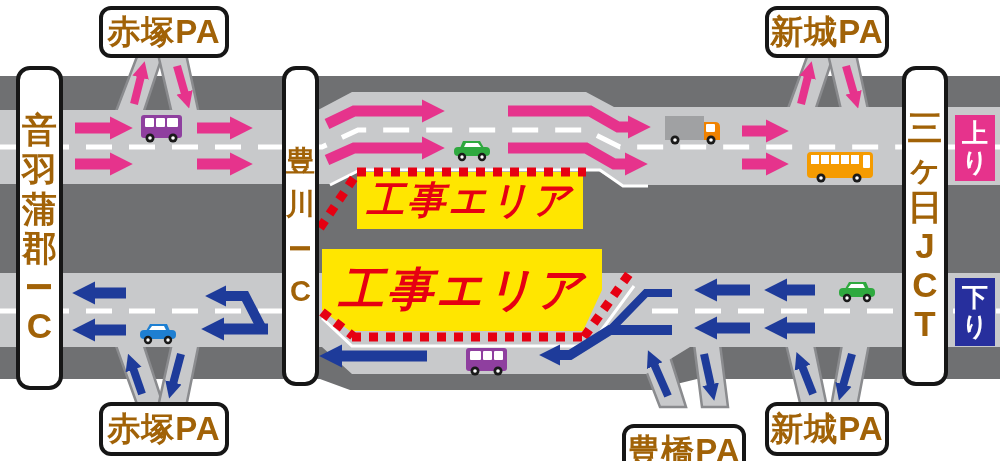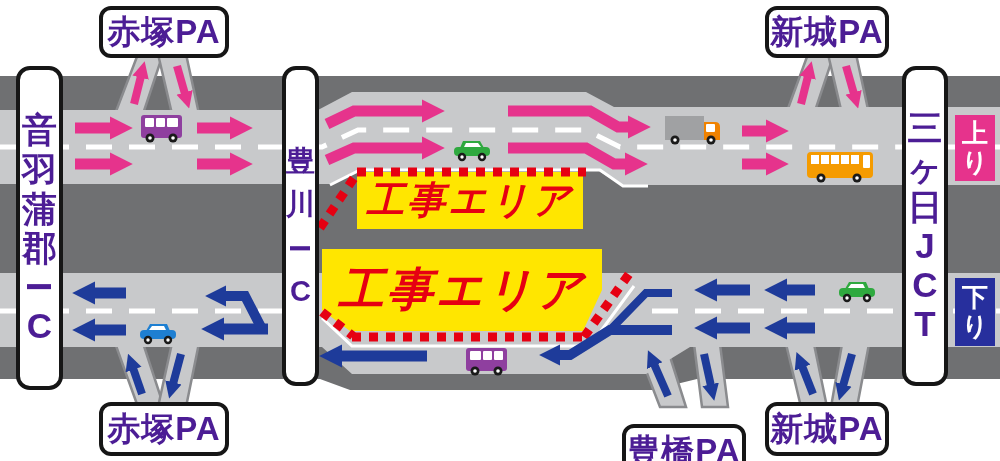--- a/index.html
+++ b/index.html
@@ -1,20 +1,20 @@
 <!DOCTYPE html>
 <html style="--pink: #E6338C; --blue: #1E3B9A; --badge-blue: #272F9D; --yellow: #FFE600; --red: #E60012; --road-light: #C8C9CB; --road-dark: #6F7072; --ramp-edge: #8A8B8E; --van-purple: #8F3F9F; --car-green: #2FA93F; --car-blue: #1E7FD2; --truck-gray: #A0A1A3; --truck-cab-orange: #F08200; --bus-orange: #F59B00;"><head>
 <meta charset="utf-8">
 <style>
   html,body{margin:0;padding:0;background:#fff;}
   .stage{position:relative;width:1000px;height:461px;background:#fff;overflow:hidden;
          font-family:"Liberation Sans","DejaVu Sans",sans-serif;}
   .stage svg{position:absolute;left:0;top:0;}
   .box{position:absolute;background:#fff;border:4px solid #161616;box-sizing:border-box;
-       display:flex;align-items:center;justify-content:center;color:#4c1d95;font-weight:bold;}
+       display:flex;align-items:center;justify-content:center;color:#a16207;font-weight:bold;}
   .h{border-radius:12px;font-size:33px;letter-spacing:1px;white-space:nowrap;}
   .v{border-radius:14px;flex-direction:column;}
   .v span{line-height:1.12;display:block;}
   .v .rot{transform:rotate(90deg);}
   .badge{position:absolute;display:flex;flex-direction:column;align-items:center;justify-content:center;
          color:#fff;font-weight:bold;font-size:26px;box-sizing:border-box;}
   .badge span{line-height:1.1;}
   .cons{position:absolute;display:flex;align-items:center;justify-content:center;color:var(--red);
         font-weight:bold;font-style:italic;letter-spacing:3px;white-space:nowrap;font-family:Liberation Mono, monospace;}
   .apink{stroke:var(--pink);fill:none;}

